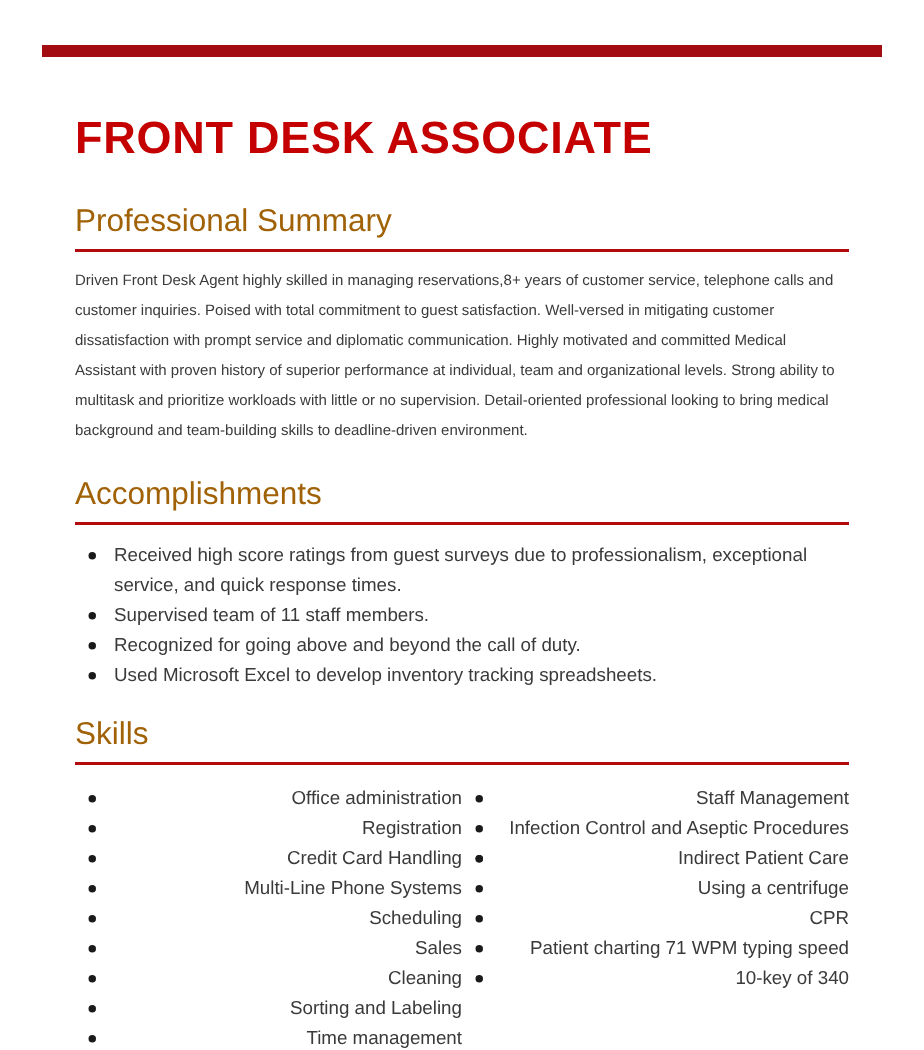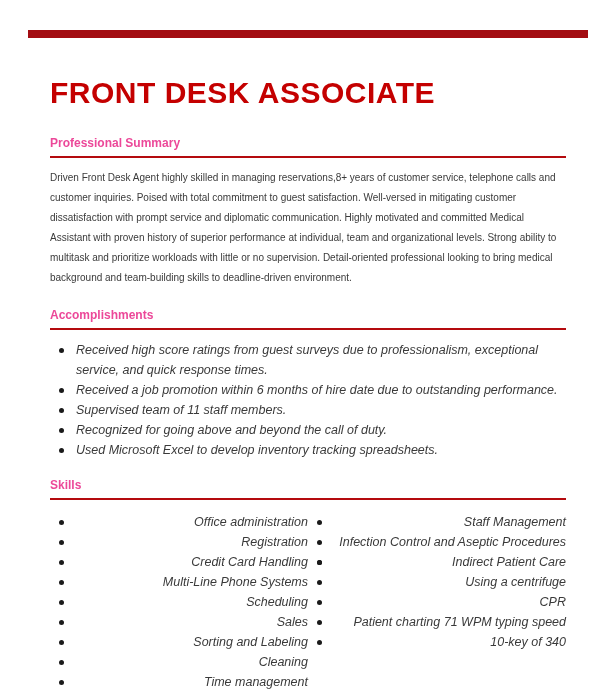--- a/index.html
+++ b/index.html
@@ -15,33 +15,33 @@
     position: absolute; top: 6px; left: 28px; right: 28px; height: 8px;
     background: #a30d12;
   }
   .content { padding: 38px 50px 0 50px; }
   .title {
     font-size: 30px; font-weight: bold; color: #c40000;
     letter-spacing: 0.5px; margin-top: 14px; margin-bottom: 26px;
     font-family: "Liberation Sans", sans-serif;
   }
   h2.section-heading {
-    font-size: 12px; font-weight: 700; color: #ec4899;
+    font-size: 21px; font-weight: 400; color: #a16207;
     margin-bottom: 6px;
   }
   .rule { height: 2px; background: #b40a0e; margin-bottom: 10px; }
   .summary-text {
     font-size: 10px; line-height: 20px; color: #3a3a3a;
     margin-bottom: 20px;
   }
   section { margin-bottom: 0; }
   ul.bullet-list { list-style: none; margin: 2px 0 18px 0; }
   ul.bullet-list li {
     position: relative; padding-left: 26px;
-    font-size: 12.5px; line-height: 20px; color: #3a3a3a; font-style: italic;
+    font-size: 12.5px; line-height: 20px; color: #3a3a3a;
   }
   ul.bullet-list li .bullet {
     position: absolute; left: 9px; top: 8px;
     width: 5px; height: 5px; border-radius: 50%; background: #1a1a1a;
   }
   .skills-cols { display: flex; }
   .skills-cols .col { width: 50%; }
   .skills-cols ul.bullet-list { margin-bottom: 0; text-align: right; }
 </style>
 </head>
@@ -62,24 +62,20 @@
     <section>
       <h2 class="section-heading">Accomplishments</h2>
       <div class="rule"></div>
       <ul class="bullet-list">
         <li>
           <span class="bullet"></span>
           <span>Received high score ratings from guest surveys due to professionalism, exceptional service, and quick response times.</span>
         </li>
         <li>
           <span class="bullet"></span>
-          <span>Received a job promotion within 6 months of hire date due to outstanding performance.</span>
-        </li>
-        <li>
-          <span class="bullet"></span>
           <span>Supervised team of 11 staff members.</span>
         </li>
         <li>
           <span class="bullet"></span>
           <span>Recognized for going above and beyond the call of duty.</span>
         </li>
         <li>
           <span class="bullet"></span>
           <span>Used Microsoft Excel to develop inventory tracking spreadsheets.</span>
         </li>
@@ -91,22 +87,22 @@
       <div class="rule"></div>
       <div class="skills-cols">
         <div class="col">
           <ul class="bullet-list">
             <li><span class="bullet"></span><span>Office administration</span></li>
             <li><span class="bullet"></span><span>Registration</span></li>
             <li><span class="bullet"></span><span>Credit Card Handling</span></li>
             <li><span class="bullet"></span><span>Multi-Line Phone Systems</span></li>
             <li><span class="bullet"></span><span>Scheduling</span></li>
             <li><span class="bullet"></span><span>Sales</span></li>
+            <li><span class="bullet"></span><span>Cleaning</span></li>
             <li><span class="bullet"></span><span>Sorting and Labeling</span></li>
-            <li><span class="bullet"></span><span>Cleaning</span></li>
             <li><span class="bullet"></span><span>Time management</span></li>
 
           </ul>
         </div>
         <div class="col">
           <ul class="bullet-list">
             <li><span class="bullet"></span><span>Staff Management</span></li>
             <li><span class="bullet"></span><span>Infection Control and Aseptic Procedures</span></li>
             <li><span class="bullet"></span></li>
             <li><span class="bullet"></span><span>Indirect Patient Care</span></li>

